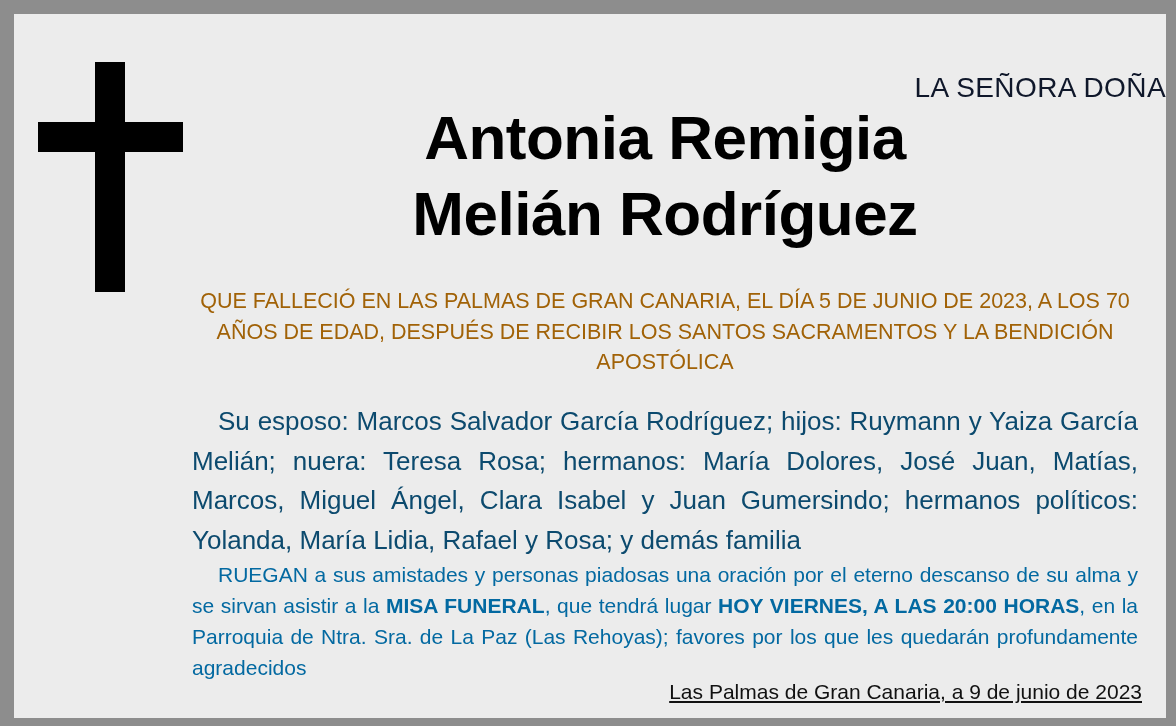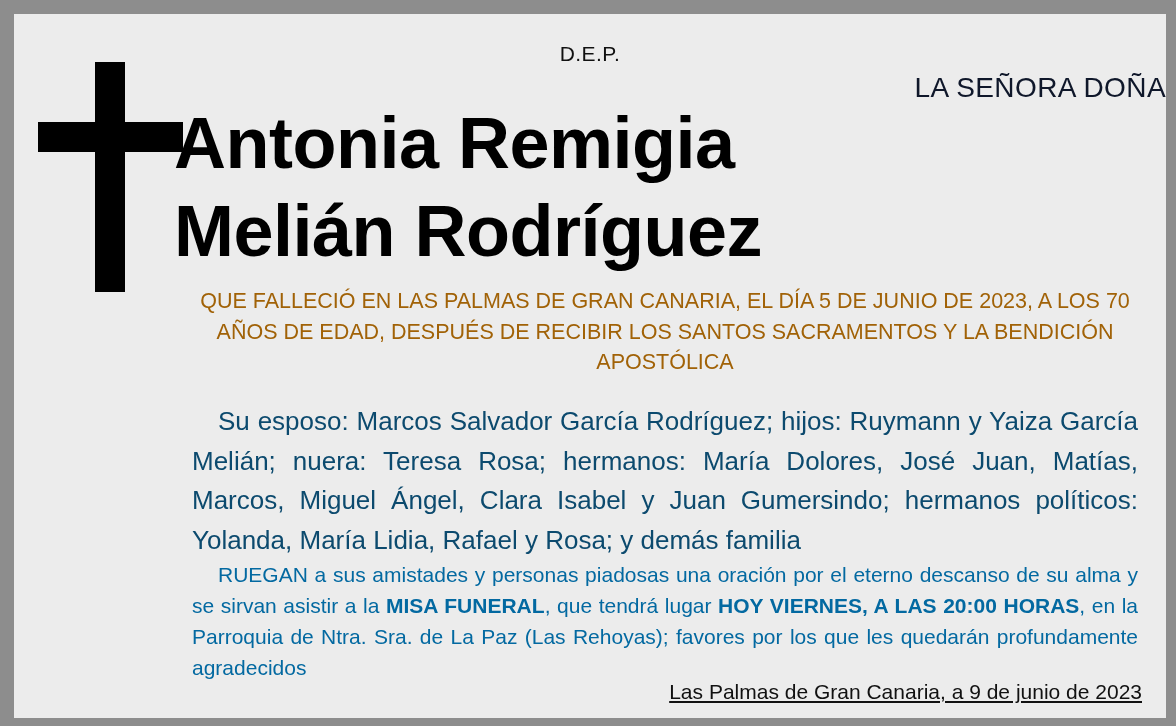--- a/index.html
+++ b/index.html
@@ -75,22 +75,23 @@
     text-align: right;
     font-size: 28px;
     letter-spacing: 0.4px;
     color: #0f172a;
   }
   .name {
     position: absolute;
     left: 160px;
     right: 10px;
     top: 86px;
+    text-align: center;
     font-weight: bold;
-    font-size: 72px;
+    font-size: 62px;
     line-height: 1.22;
     color: #000;
     letter-spacing: -0.5px;
   }
   .death-info {
     position: absolute;
     left: 180px;
     right: 30px;
     top: 272px;
     text-align: center;
@@ -135,21 +136,20 @@
 <body>
 
 <div class="obituary">
   <div class="inner">
 
     <div class="cross">
       <div class="hbar"></div>
       <div class="vbar"></div>
     </div>
 
-    <div class="dep">D.E.P.</div>
     <div class="senora">LA SEÑORA DOÑA</div>
 
     <div class="name">
       <div>Antonia Remigia</div>
       <div>Melián Rodríguez</div>
     </div>
 
     <div class="death-info">QUE FALLECIÓ EN LAS PALMAS DE GRAN CANARIA, EL DÍA 5 DE JUNIO DE 2023, A LOS 70 AÑOS DE EDAD, DESPUÉS DE RECIBIR LOS SANTOS SACRAMENTOS Y LA BENDICIÓN APOSTÓLICA</div>
 
     <div class="family">Su esposo: Marcos Salvador García Rodríguez; hijos: Ruymann y Yaiza García Melián; nuera: Teresa Rosa; hermanos: María Dolores, José Juan, Matías, Marcos, Miguel Ángel, Clara Isabel y Juan Gumersindo; hermanos políticos: Yolanda, María Lidia, Rafael y Rosa; y demás familia</div>

